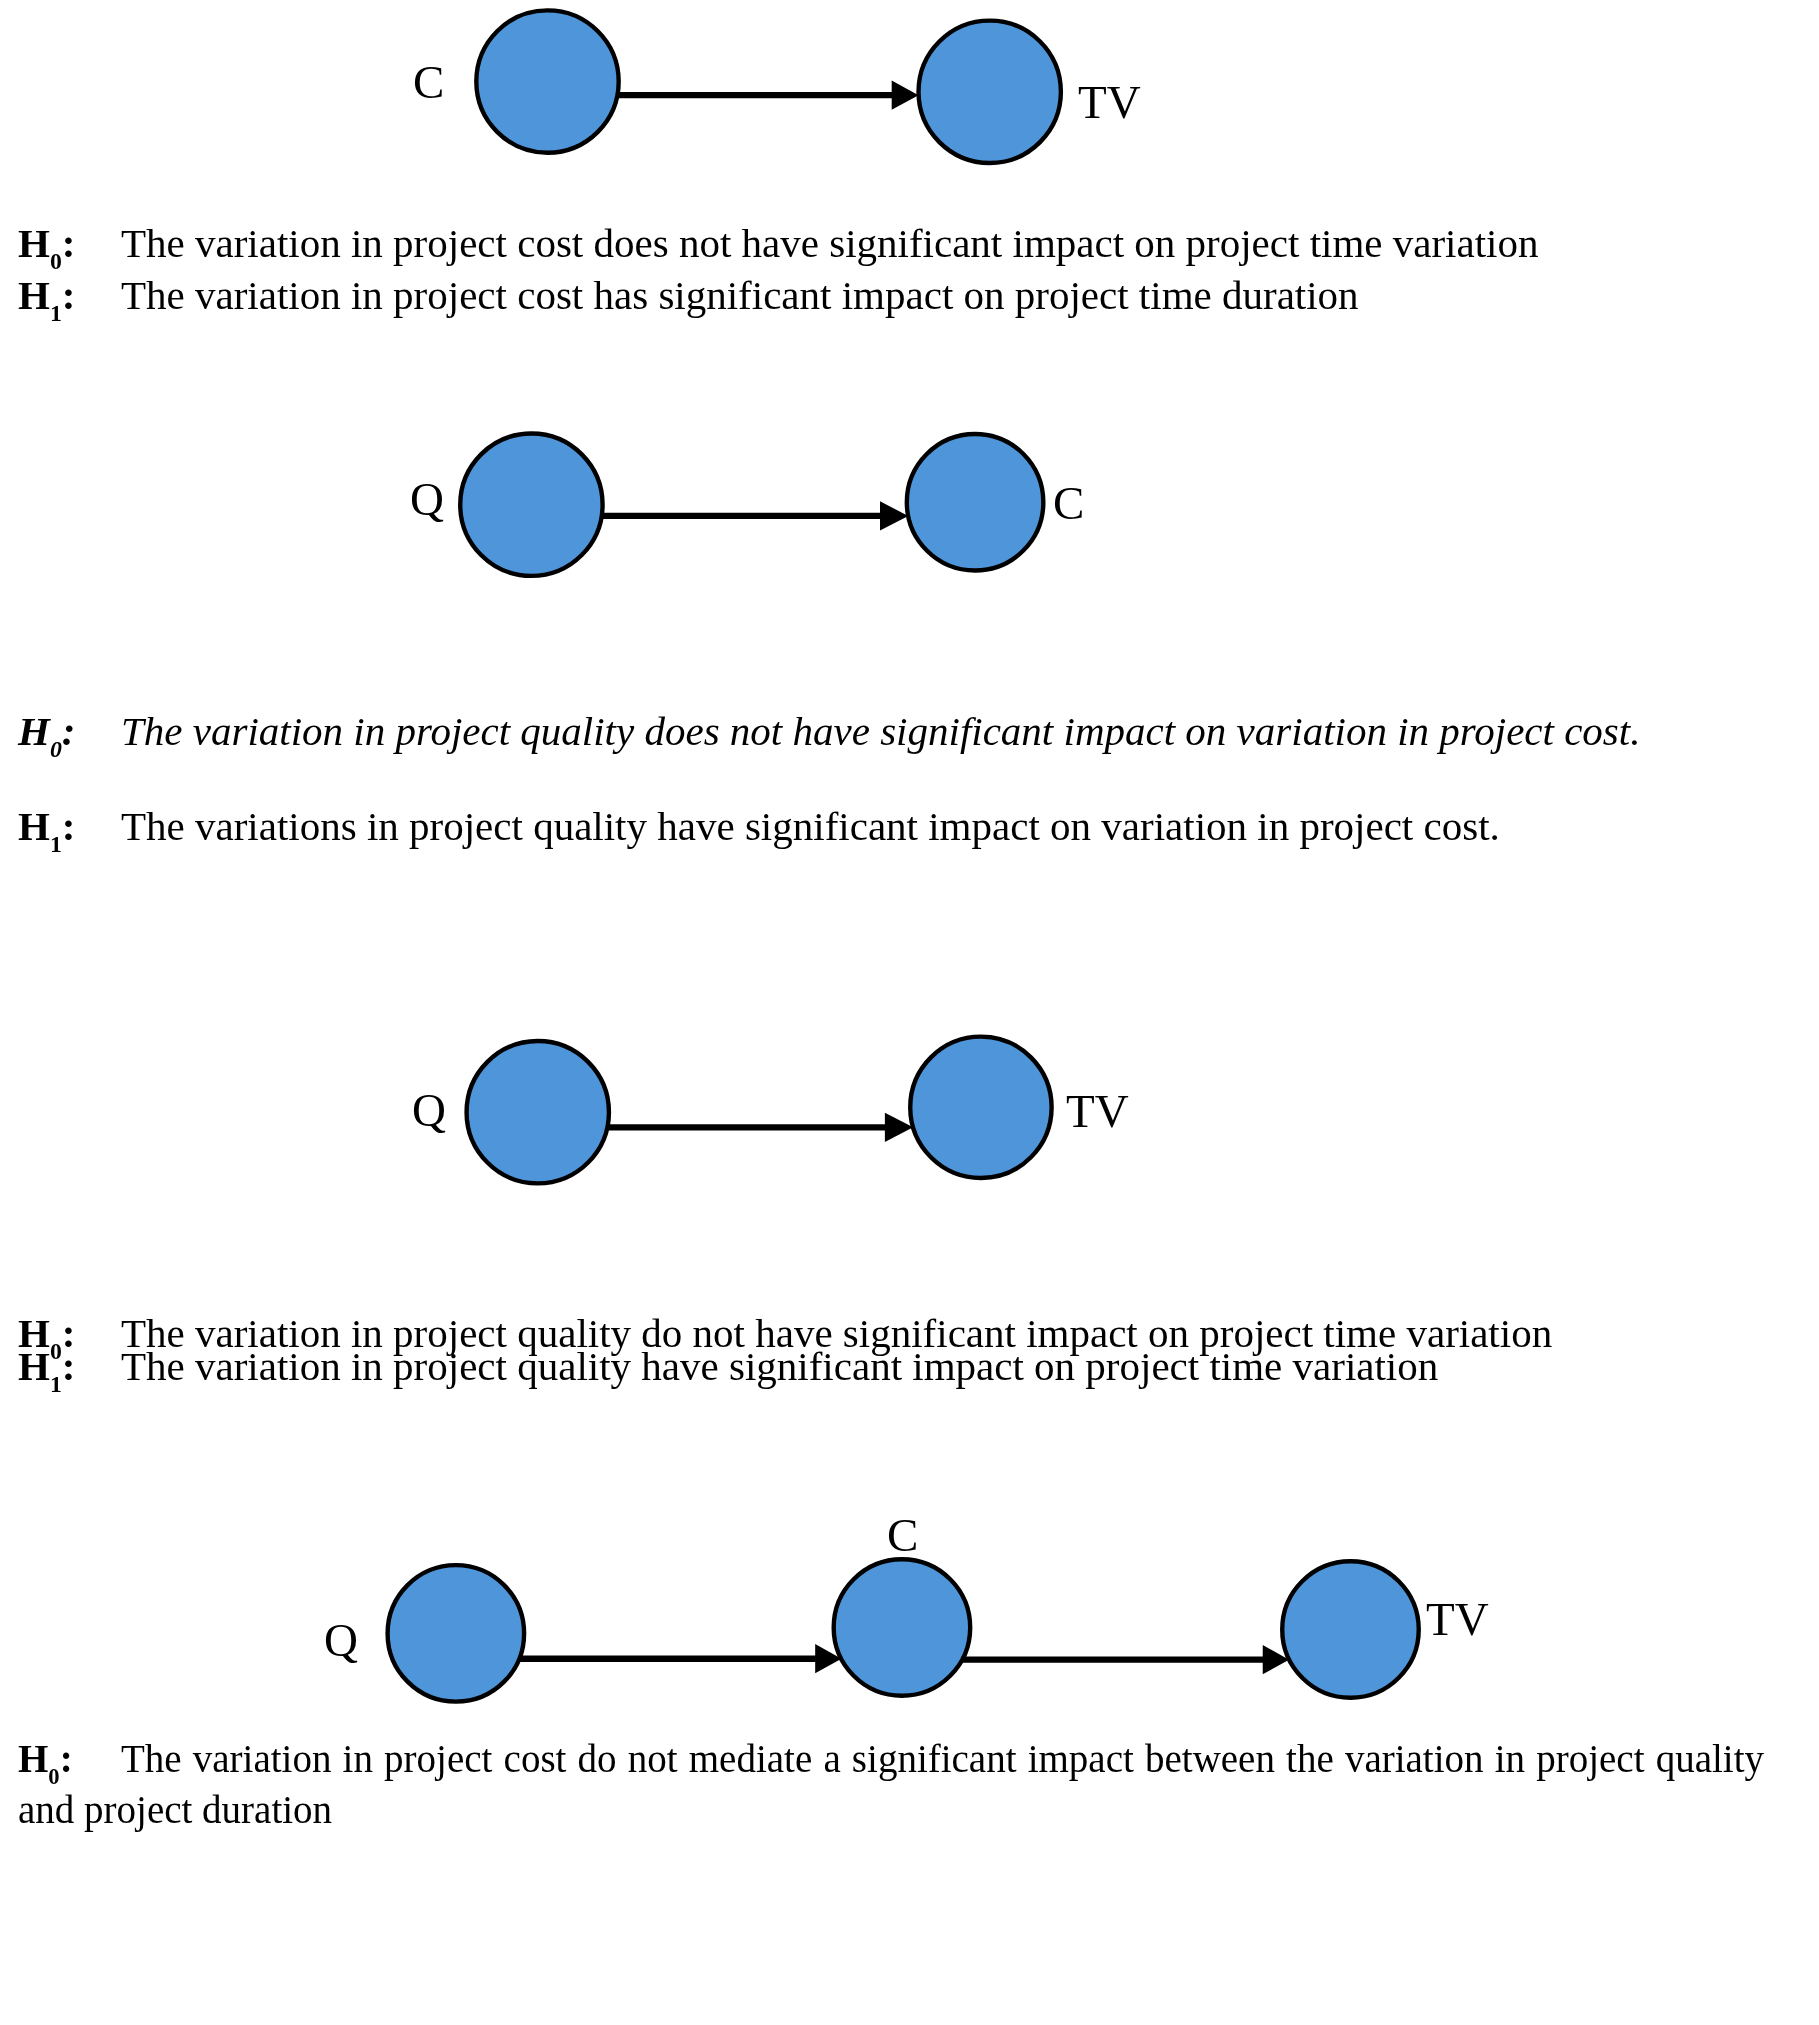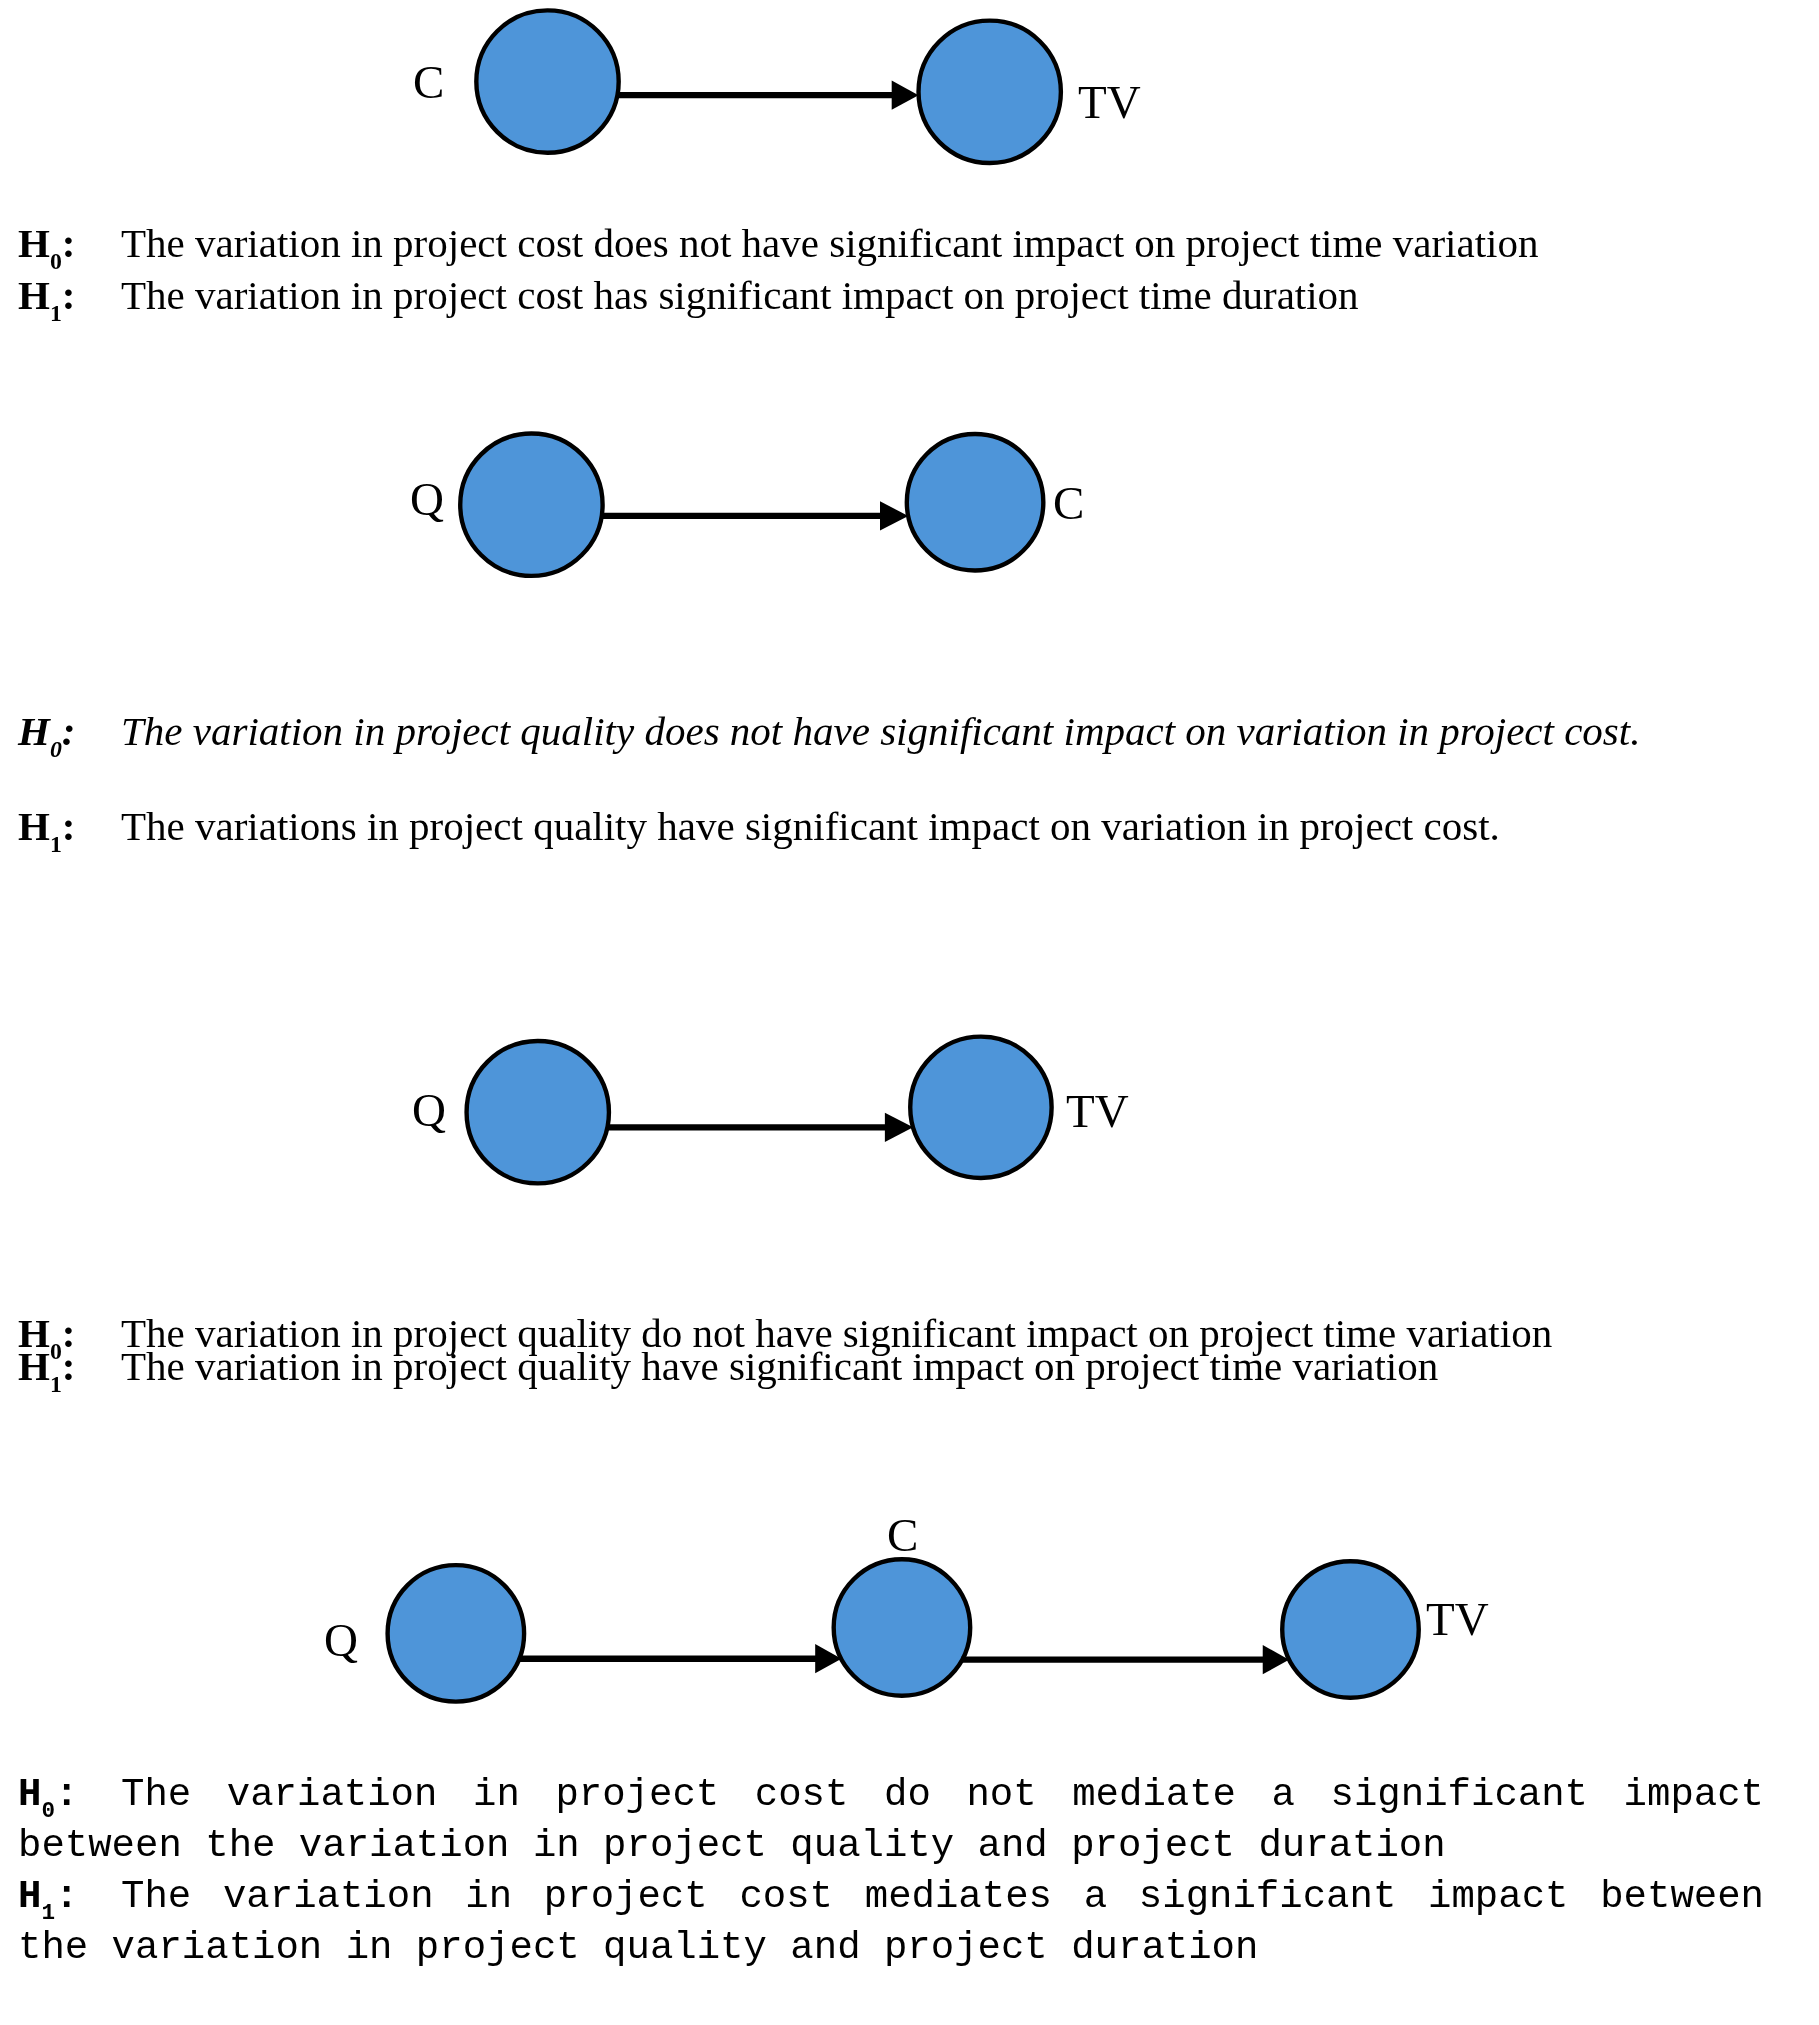--- a/index.html
+++ b/index.html
@@ -123,17 +123,16 @@
   <span class="hlabel"><span>H</span><sub>1</sub><span>:</span></span><span>The variations in project quality have significant impact on variation in project cost.</span>
 </div>
 
 <div class="hline" style="top:1290px;margin-top:18px;">
   <span class="hlabel"><span>H</span><sub>0</sub><span>:</span></span><span>The variation in project quality do not have significant impact on project time variation</span>
 </div>
 <div class="hline" style="top:1341px;">
   <span class="hlabel"><span>H</span><sub>1</sub><span>:</span></span><span>The variation in project quality have significant impact on project time variation</span>
 </div>
 
-<div class="hblock-wrap" style="top:1770px;font-family:Liberation Mono, monospace;">
+<div class="hblock-wrap" style="top:1733px;">
   <p class="hpara"><span class="hlabel"><span>H</span><sub>0</sub><span>:</span></span><span>The variation in project cost do not mediate a significant impact between the variation in project quality and project duration</span></p>
-  <p class="hpara"><span class="hlabel"><span>H</span><sub>1</sub><span>:</span></span><span>The variation in project cost mediates a significant impact between the variation in project quality and project duration</span></p>
 </div>
 
 
 </body></html>

